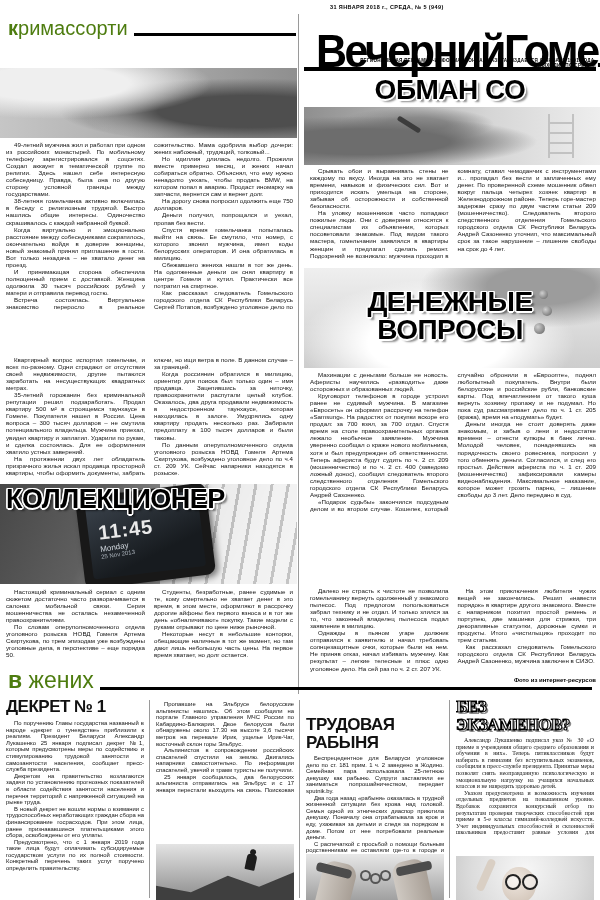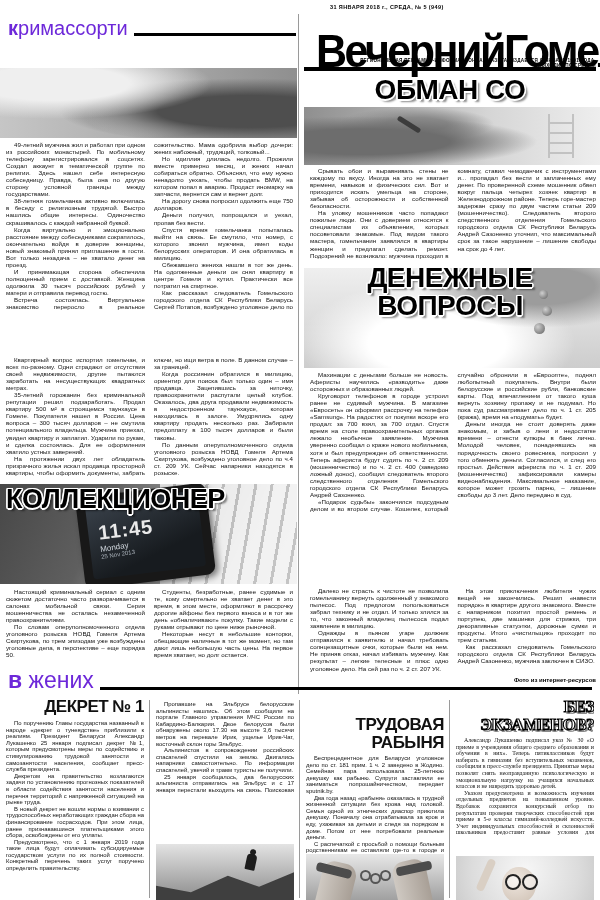--- a/index.html
+++ b/index.html
@@ -1,21 +1,21 @@
 <!DOCTYPE html>
 <html><head>
 <meta charset="utf-8">
 <style>
   html,body{margin:0;padding:0;background:#fff;}
   .page{position:relative;width:600px;height:900px;background:#fff;overflow:hidden;
         font-family:"Liberation Sans",sans-serif;color:#111;}
   .abs{position:absolute;}
   
   .kicker{display:flex;align-items:flex-end;}
-  .kicker .klabel{font-size:20px;color:#6d28d9;letter-spacing:0;line-height:1;white-space:pre;}
+  .kicker .klabel{font-size:20px;color:#4d7c0f;letter-spacing:0;line-height:1;white-space:pre;}
   .kicker .klabel b{font-weight:bold;}
   .kicker .kline{flex:1;height:3px;background:#000;margin:0 0 2px 6px;}
   
   .hl{font-weight:bold;color:#000;letter-spacing:-0.5px;line-height:1.0;white-space:pre-line;}
   .hl-halo{text-shadow:1.5px 0 0 #fff,-1.5px 0 0 #fff,0 1.5px 0 #fff,0 -1.5px 0 #fff,
            1.2px 1.2px 0 #fff,-1.2px -1.2px 0 #fff,1.2px -1.2px 0 #fff,-1.2px 1.2px 0 #fff,
            3px 3px 2px rgba(0,0,0,0.45);}
   .hl-hollow{color:#fff;-webkit-text-stroke:1.1px #000;text-shadow:2px 2px 0 #8a8a8a;}
   
   .body-text{font-size:6.2px;line-height:7.05px;text-align:justify;column-count:2;column-gap:9px;
@@ -73,21 +73,21 @@
   .arm{position:absolute;width:34px;height:58px;background:linear-gradient(90deg,#cfc9c2,#a89f96);border-radius:12px;}
   .cuff{position:absolute;width:36px;height:9px;background:#4c4c4c;border-radius:4px;}
   .chainlink{position:absolute;width:7px;height:7px;border:2px solid #555;border-radius:50%;background:rgba(0,0,0,0);}
   .photo-kid{background:radial-gradient(circle at 50% 35%,#f7f7f7,#dcdcdc 70%,#cccccc);}
   .kid-head{position:absolute;left:34%;top:26%;width:34px;height:36px;border-radius:50%;
      background:radial-gradient(circle at 40% 35%,#efe7df,#cdbfb2);}
   .kid-glass{position:absolute;width:12px;height:12px;border:2.5px solid #222;border-radius:50%;background:rgba(255,255,255,.5);}
   .kid-arm{position:absolute;left:20%;top:4%;width:8px;height:34px;background:#d9cfc4;transform:rotate(24deg);border-radius:4px;}
   .credit{font-size:6px;font-weight:bold;text-align:right;color:#000;}
   .bcol{position:absolute;top:0;bottom:0;overflow:hidden;}
-  .bhl{text-align:right;font-weight:bold;font-size:17px;line-height:18px;white-space:pre-line;letter-spacing:-0.5px;}
+  .bhl{text-align:left;font-weight:bold;font-size:17px;line-height:18px;white-space:pre-line;letter-spacing:-0.5px;}
   .crest{display:block;}
 </style>
 </head>
 <body>
 
 <div class="page">
 
   <div class="abs vdiv" style="left:298px;top:14px;height:680px;"></div>
 
   <div class="abs kicker" style="left:8px;top:14px;width:288px;height:24px;">
@@ -158,21 +158,21 @@
   <div class="abs body-text" style="left:310px;top:167px;width:286px;height:99px;">
       <p class="para">Срывать обои и выравнивать стены не каждому по вкусу. Иногда на это не хватает времени, навыков и физических сил. Вот и приходится искать умельца на стороне, забывая об осторожности и собственной безопасности.</p>
       <p class="para">На уловку мошенников часто попадают пожилые люди. Они с доверием относятся к специалистам из объявления, которых посоветовали знакомые. Под видом такого мастера, гомельчанин заявлялся в квартиры женщин и предлагал сделать ремонт. Подозрений не возникало: мужчина проходил в комнату, ставил чемоданчик с инструментами и... пропадал без вести и заплаченных ему денег. По проверенной схеме мошенник обвел вокруг пальца четырех хозяек квартир в Железнодорожном районе. Теперь горе-мастер задержан сразу по двум частям статьи 209 (мошенничество). Следователь второго следственного отделения Гомельского городского отдела СК Республики Беларусь Андрей Сазоненко уточнил, что максимальный срок за такое нарушение – лишение свободы на срок до 4 лет.</p>
     </div>
 
   <div class="photo photo-money" style="left:304px;top:268px;width:296px;height:100px;">
     <div class="coin" style="right:52px;top:22px;width:9px;height:9px;"></div>
     <div class="coin" style="right:48px;top:38px;width:10px;height:10px;"></div>
     <div class="coin" style="right:55px;top:55px;width:11px;height:11px;"></div>
   </div>
-  <div class="abs hl hl-halo" style="left:304px;top:264px;width:292px;font-size:28px;text-align:center;">ДЕНЕЖНЫЕ ВОПРОСЫ</div>
+  <div class="abs hl hl-halo" style="left:304px;top:288px;width:292px;font-size:28px;text-align:center;">ДЕНЕЖНЫЕ ВОПРОСЫ</div>
   <div class="abs body-text" style="left:310px;top:371px;width:286px;height:152px;">
       <p class="para">Махинации с деньгами больше не новость. Аферисты научились «разводить» даже осторожных и образованных людей.</p>
       <p class="para">Круговорот телефонов в городе устроил ранее не судимый мужчина. В магазине «Евросеть» он оформил рассрочку на телефон «Samsung». На радостях от покупки вскоре его продал: за 700 взял, за 700 отдал. Спустя время на столе правоохранительных органов лежало необычное заявление. Мужчина уверенно сообщал о краже нового мобильника, хотя и был предупрежден об ответственности. Теперь афериста будут судить по ч. 2 ст. 209 (мошенничество) и по ч. 2 ст. 400 (заведомо ложный донос), сообщил следователь второго следственного отделения Гомельского городского отдела СК Республики Беларусь Андрей Сазоненко.</p>
       <p class="para">«Подарок судьбы» закончился подсудным делом и во втором случае. Кошелек, который случайно обронили в «Евроопте», поднял любопытный покупатель. Внутри были белорусские и российские рубли, банковские карты. Под впечатлением от такого куша вернуть хозяину пропажу и не подумал. Но пока суд рассматривает дело по ч. 1 ст. 205 (кража), время на «подумать» будет.</p>
       <p class="para">Деньги иногда не стоит доверять даже знакомым, и забыв о лени и недостатке времени – отнести купюры в банк лично. Молодой человек, понадеявшись на порядочность своего ровесника, попросил у того обменять деньги. Согласился, и след его простыл. Действия афериста по ч. 1 ст. 209 (мошенничество) зафиксировали камеры видеонаблюдения. Максимальное наказание, которое может грозить парню, – лишение свободы до 3 лет. Дело передано в суд.</p>
     </div>
 
   <div class="abs body-text" style="left:310px;top:587px;width:286px;height:86px;">
       <p class="para">Далеко не страсть к чистоте не позволила гомельчанину вернуть одолженный у знакомого пылесос. Под предлогом попользоваться забрал технику и не отдал. И только злился за то, что законный владелец пылесоса подал заявление в милицию.</p>
       <p class="para">Однажды в пьяном угаре должник отправился к заявителю и начал требовать солнцезащитные очки, которые были на нем. Не приняв отказ, начал избивать мужчину. Как результат – легкие телесные и плюс одно уголовное дело. На сей раз по ч. 2 ст. 207 УК.</p>

